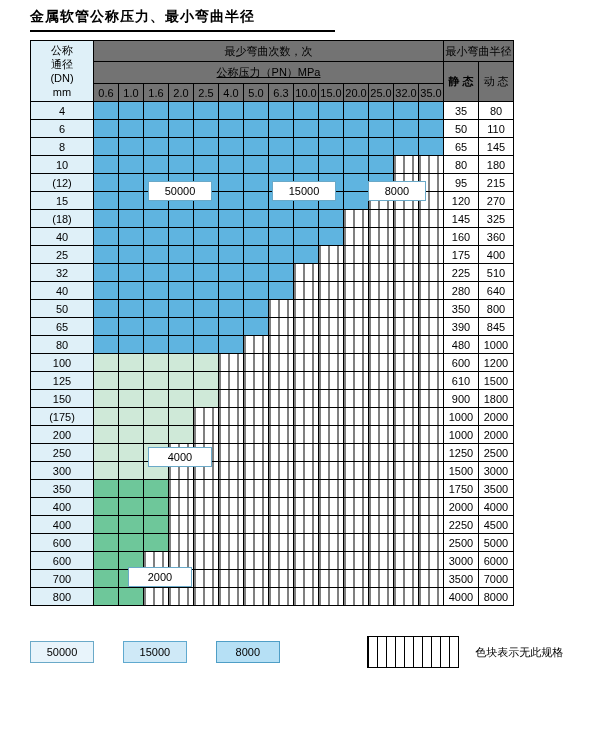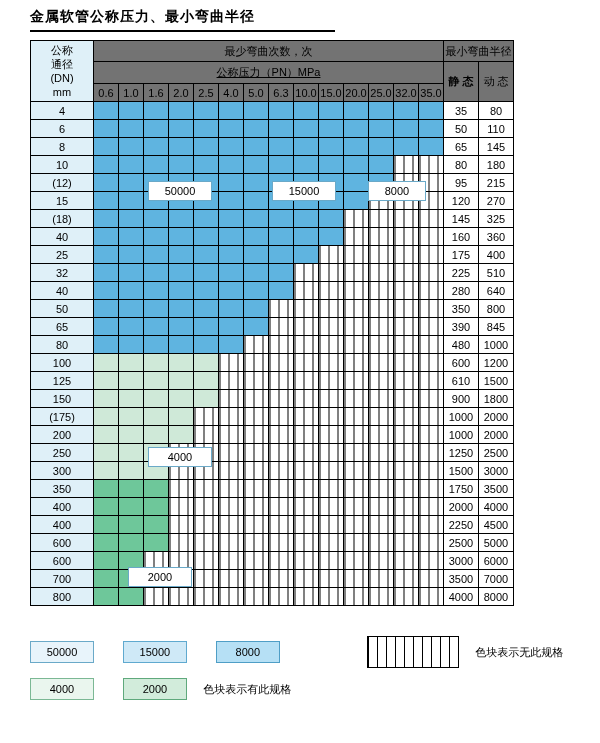--- a/index.html
+++ b/index.html
@@ -684,19 +684,13 @@
   <div class="lg-row">
     <span class="lg-box lg-b1">50000</span>
     <span class="lg-spacer"></span>
     <span class="lg-box lg-b2">15000</span>
     <span class="lg-spacer"></span>
     <span class="lg-box lg-b3">8000</span>
     <span style="display:inline-block;width:78px;"></span>
     <span class="lg-stripe"></span>
     <span class="lg-text">色块表示无此规格</span>
   </div>
-  <div class="lg-row">
-    <span class="lg-box lg-g1">4000</span>
-    <span class="lg-spacer"></span>
-    <span class="lg-box lg-g2">2000</span>
-    <span class="lg-text">色块表示有此规格</span>
-  </div>
 </div>
 
 </body></html>

